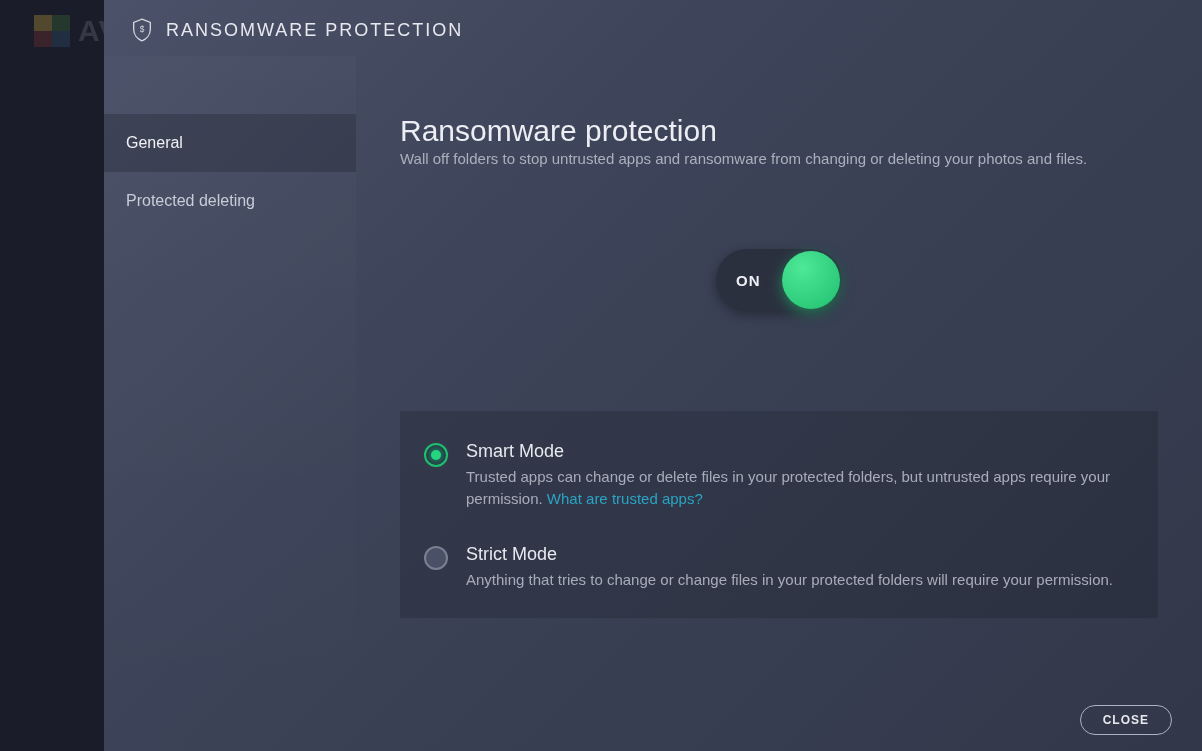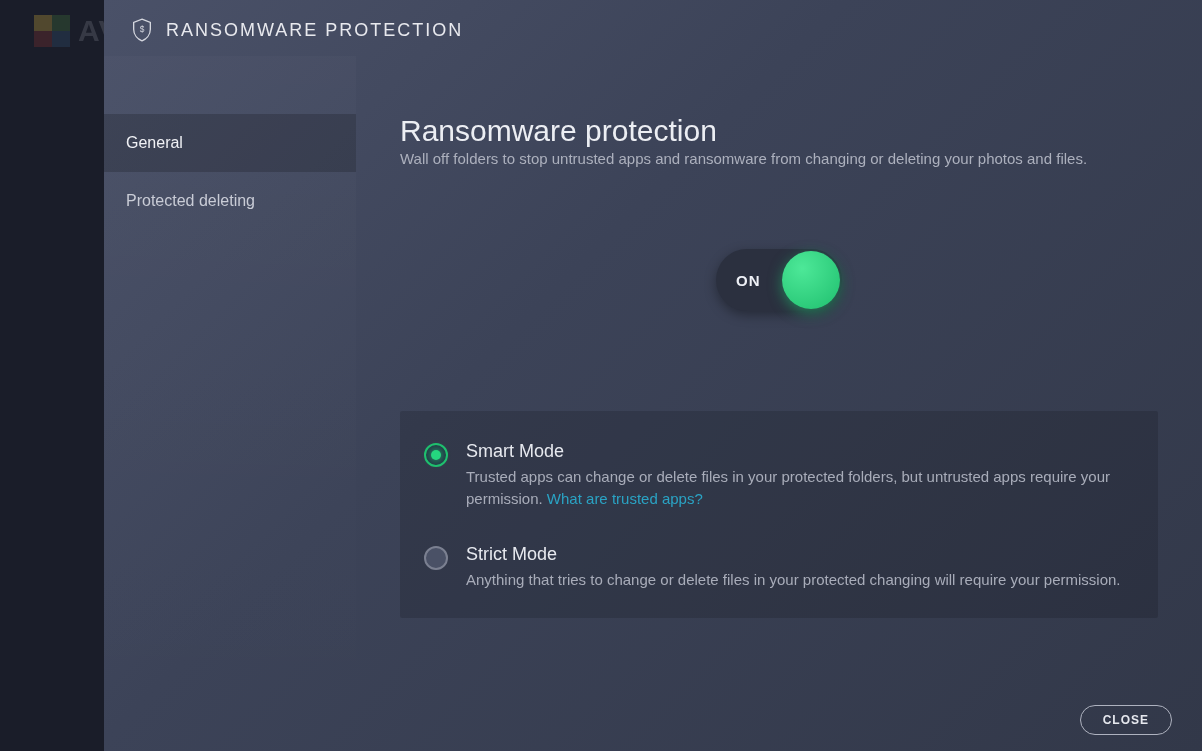--- a/index.html
+++ b/index.html
@@ -181,21 +181,21 @@
               <span>Trusted apps can change or delete files in your protected folders, but untrusted apps require your permission.  </span>
               <a>What are trusted apps?</a>
             </div>
           </div>
         </div>
         <div class="mode">
           <div class="radio"></div>
           <div class="mode-texts">
             <div class="mode-title">Strict Mode</div>
             <div class="mode-desc">
-              <span>Anything that tries to change or delete files in your protected changing will require your permission.</span>
+              <span>Anything that tries to change or change files in your protected folders will require your permission.</span>
             </div>
           </div>
         </div>
       </div>
     </div>
   </div>
 
   <div class="footer">
     <button class="close-btn">CLOSE</button>
   </div>

